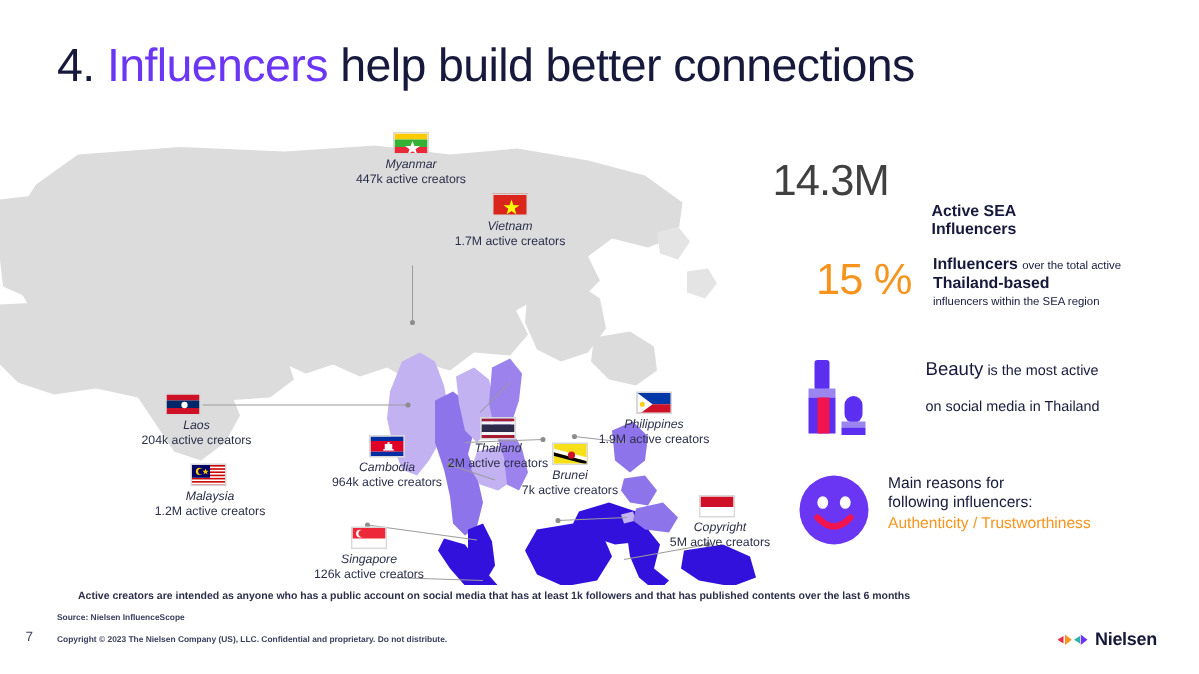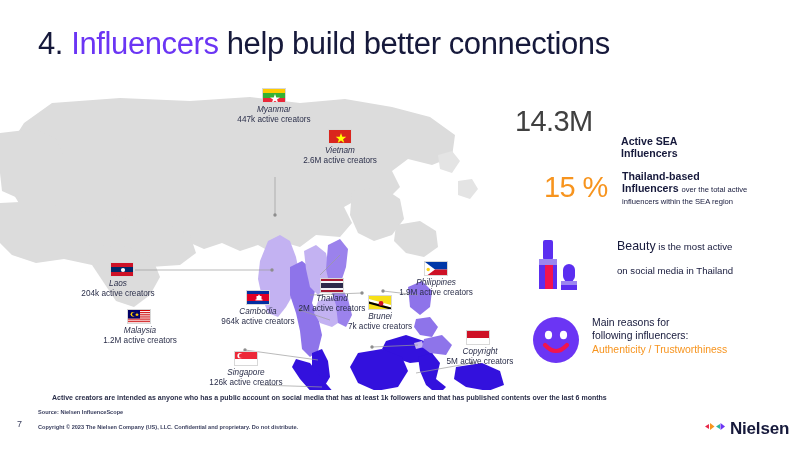--- a/index.html
+++ b/index.html
@@ -80,21 +80,21 @@
   .foot-copy{
     position:absolute;left:38px;top:423px;
     font-size:5.6px;line-height:8px;color:#3c4160;font-weight:700;
   }
   .pagenum{
     position:absolute;left:17px;top:419px;
     font-size:9px;color:#3c4160;font-weight:400;
   }
   .logo{position:absolute;left:705px;top:419px;width:86px;height:16px;}
   .logo-mark{position:absolute;left:0;top:1px;width:22px;height:13px;}
-  .logo-text{position:absolute;left:25px;top:0px;font-size:17px;font-weight:700;color:#16193b;letter-spacing:-0.2px;}
+  .logo-text{position:absolute;left:25px;top:0px;font-size:12px;font-weight:700;color:#16193b;letter-spacing:-0.2px;}
 </style>
 </head>
 <body>
 
 <div class="slide">
 
   <div class="title">
     <span>4.</span>
     <span class="hl">Influencers</span>
     <span>help build better connections</span>
@@ -198,33 +198,33 @@
       <span class="ct">447k active creators</span>
     </div>
 
     <div class="flag" style="left:328px;top:34px;background:#da251d;">
       <svg viewBox="0 0 24 15" style="width:24px;height:15px;">
           <polygon points="12,3 13.3,6.8 17.3,6.8 14.1,9.2 15.3,13 12,10.6 8.7,13 9.9,9.2 6.7,6.8 10.7,6.8" fill="#ffff00"></polygon>
         </svg>
     </div>
     <div class="mlabel" style="left:280px;top:51px;width:120px;">
       <span class="nm">Vietnam</span>
-      <span class="ct">2.6M active creators</span>
+      <span class="ct">1.7M active creators</span>
     </div>
 
     <div class="flag" style="left:110px;top:167px;">
       <span style="height:30%;background:#ce1126;"></span>
       <span style="height:40%;background:#002868;position:relative;">
         <svg viewBox="0 0 24 6" style="position:absolute;left:0;top:0;width:24px;height:6px;">
             <circle cx="12" cy="3" r="2.1" fill="#fff"></circle>
           </svg>
       </span>
       <span style="height:30%;background:#ce1126;"></span>
     </div>
-    <div class="mlabel" style="left:58px;top:184px;width:120px;">
+    <div class="mlabel" style="left:71px;top:184px;width:120px;">
       <span class="nm">Laos</span>
       <span class="ct">204k active creators</span>
     </div>
 
     <div class="flag" style="left:246px;top:195px;">
       <span style="height:25%;background:#032ea1;"></span>
       <span style="height:50%;background:#e00025;position:relative;">
         <svg viewBox="0 0 24 7.5" style="position:absolute;left:0;top:0;width:24px;height:7.5px;">
           <rect x="9.5" y="2" width="5" height="4" fill="#fff"></rect>
             <rect x="8.5" y="5.4" width="7" height="1" fill="#fff"></rect>
@@ -329,25 +329,25 @@
       <div class="bignum purple">14.3M</div>
       <div class="txt">
         <div class="stat-head">Active SEA</div>
         <div class="stat-head">Influencers</div>
       </div>
     </div>
 
     <div class="row2">
       <div class="bignum orange">15 %</div>
       <div class="txt">
-        <div class="stat-head">Thailand-based</div>
         <div class="stat-head">
           <span>Influencers</span>
           <span class="inline-sub">over the total active</span>
         </div>
+        <div class="stat-head">Thailand-based</div>
         <div class="stat-sub">influencers within the SEA region</div>
       </div>
     </div>
 
     <div class="beauty">
       <svg class="beauty-ico" viewBox="0 0 58 55">
 
         <rect x="13" y="2" width="10" height="20" rx="2" fill="#5b2ef0"></rect>
         <rect x="9" y="21" width="18" height="6" fill="#9b86f0"></rect>
         <rect x="9" y="27" width="18" height="24" fill="#5b2ef0"></rect>

